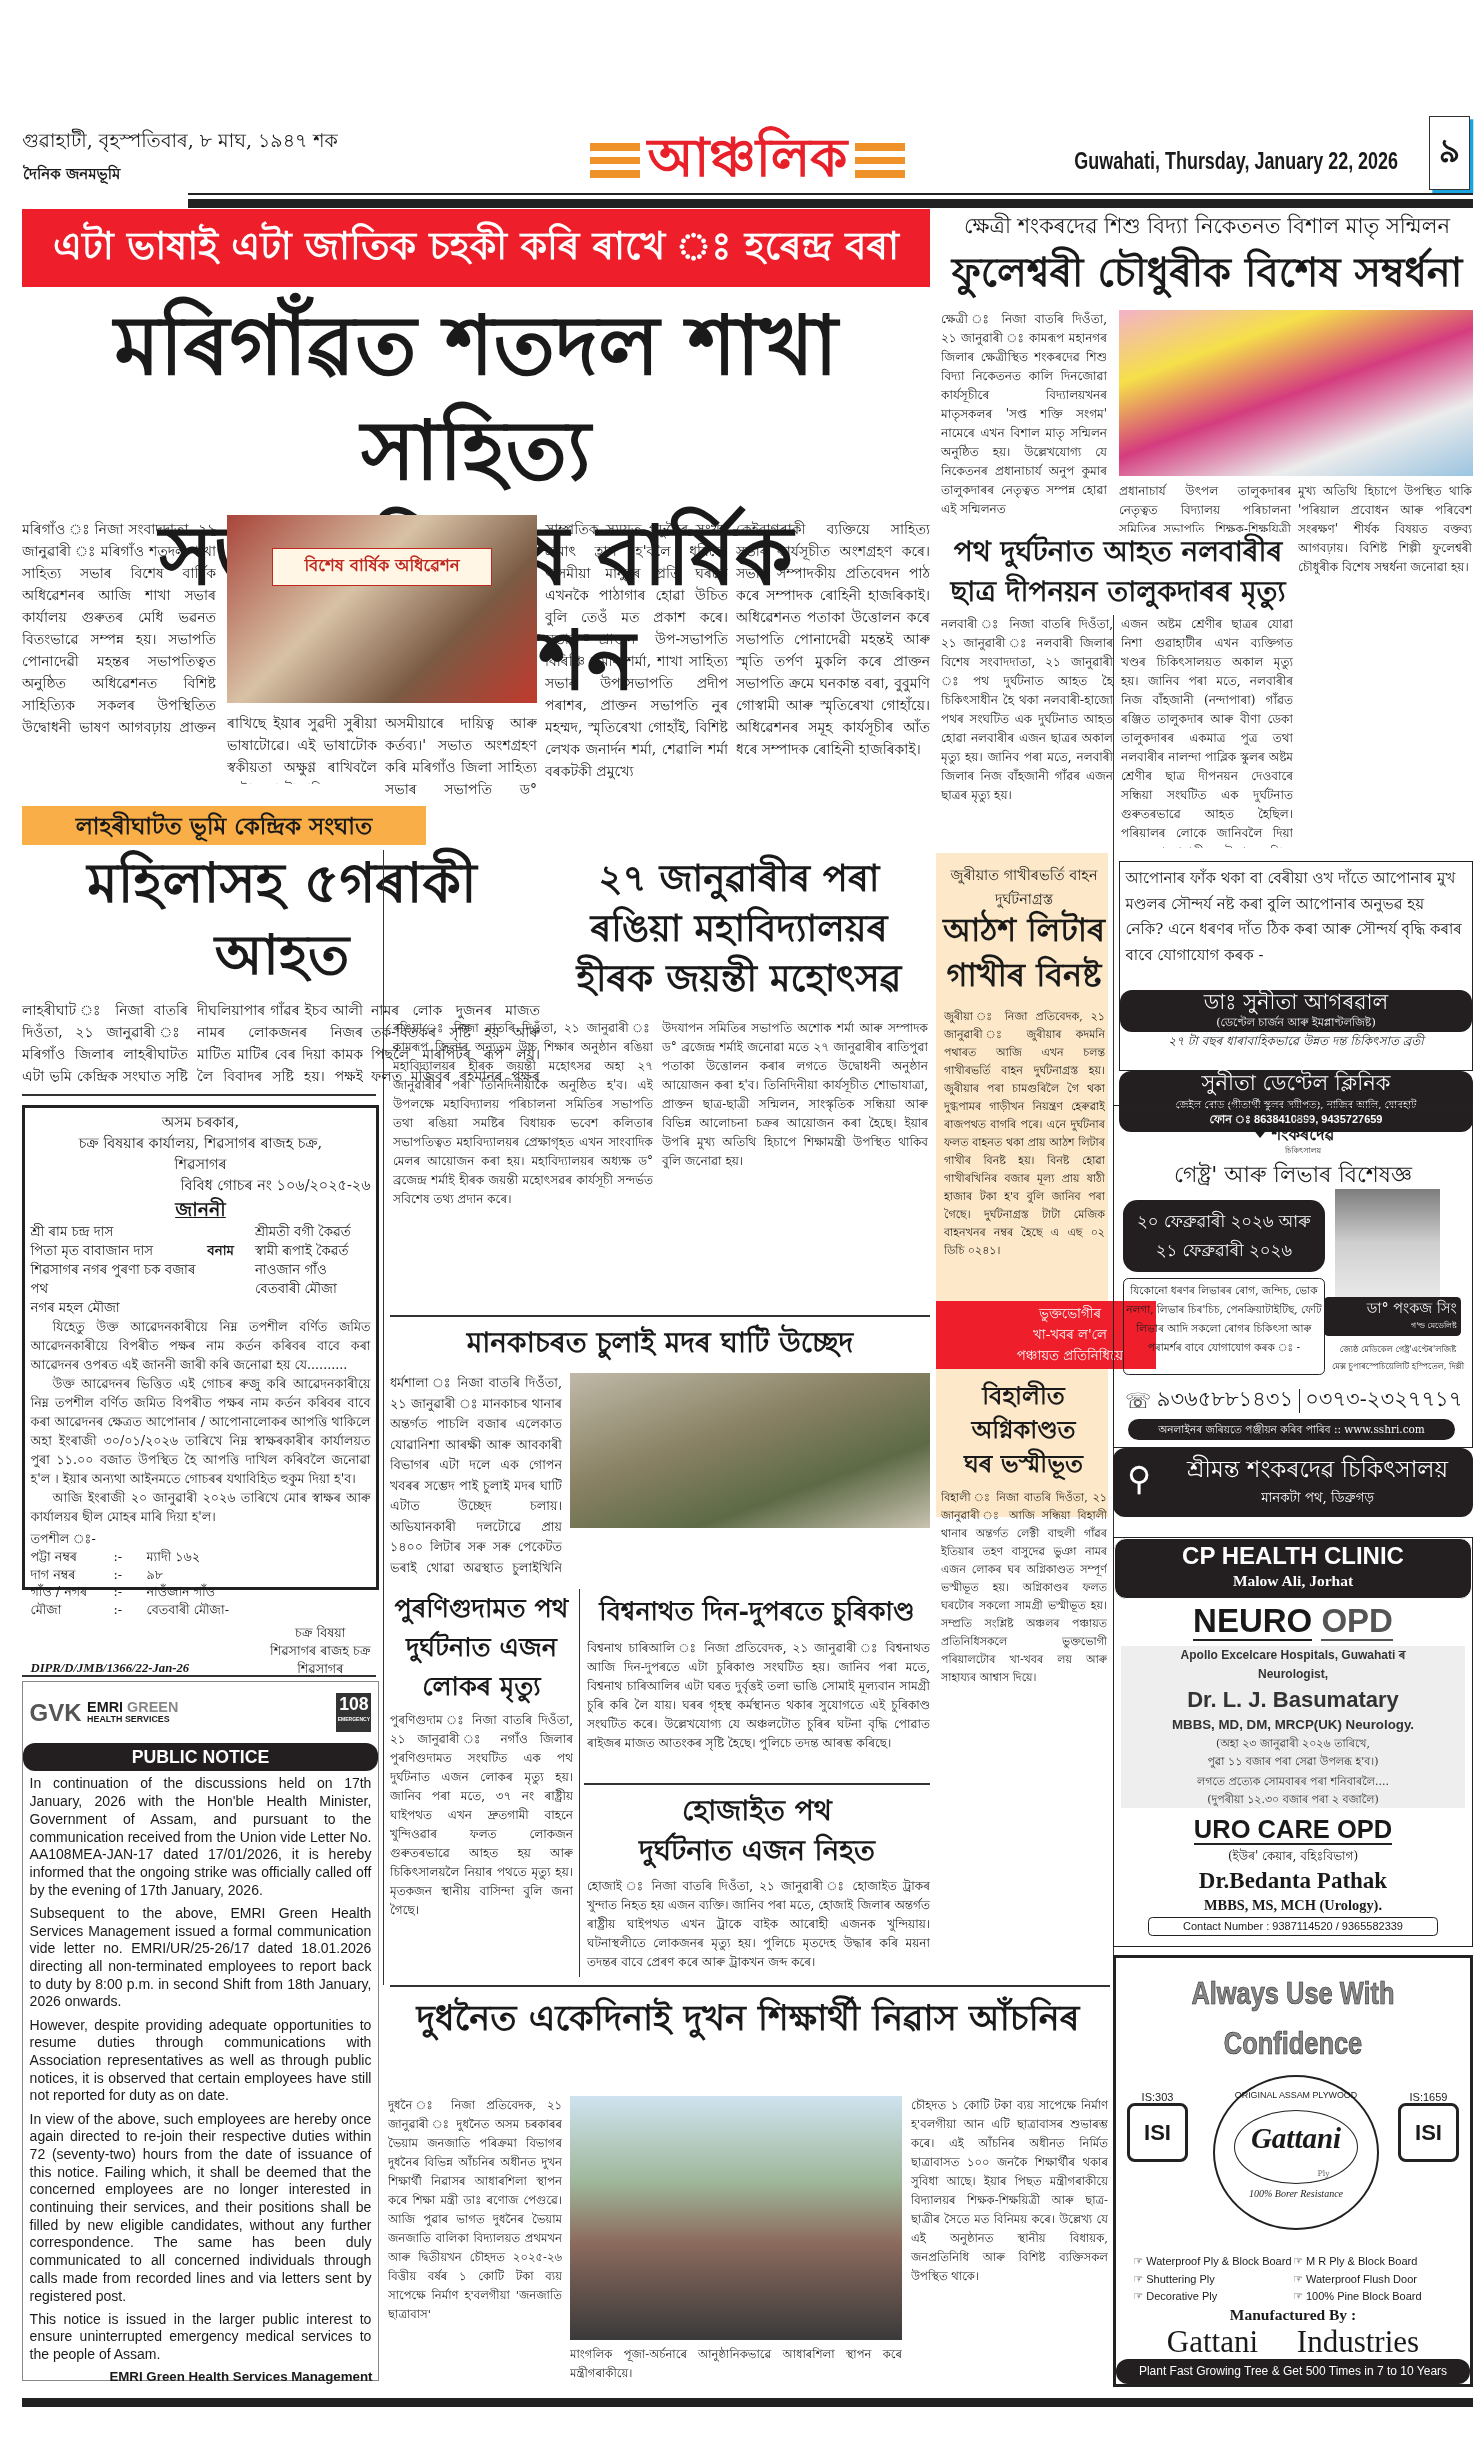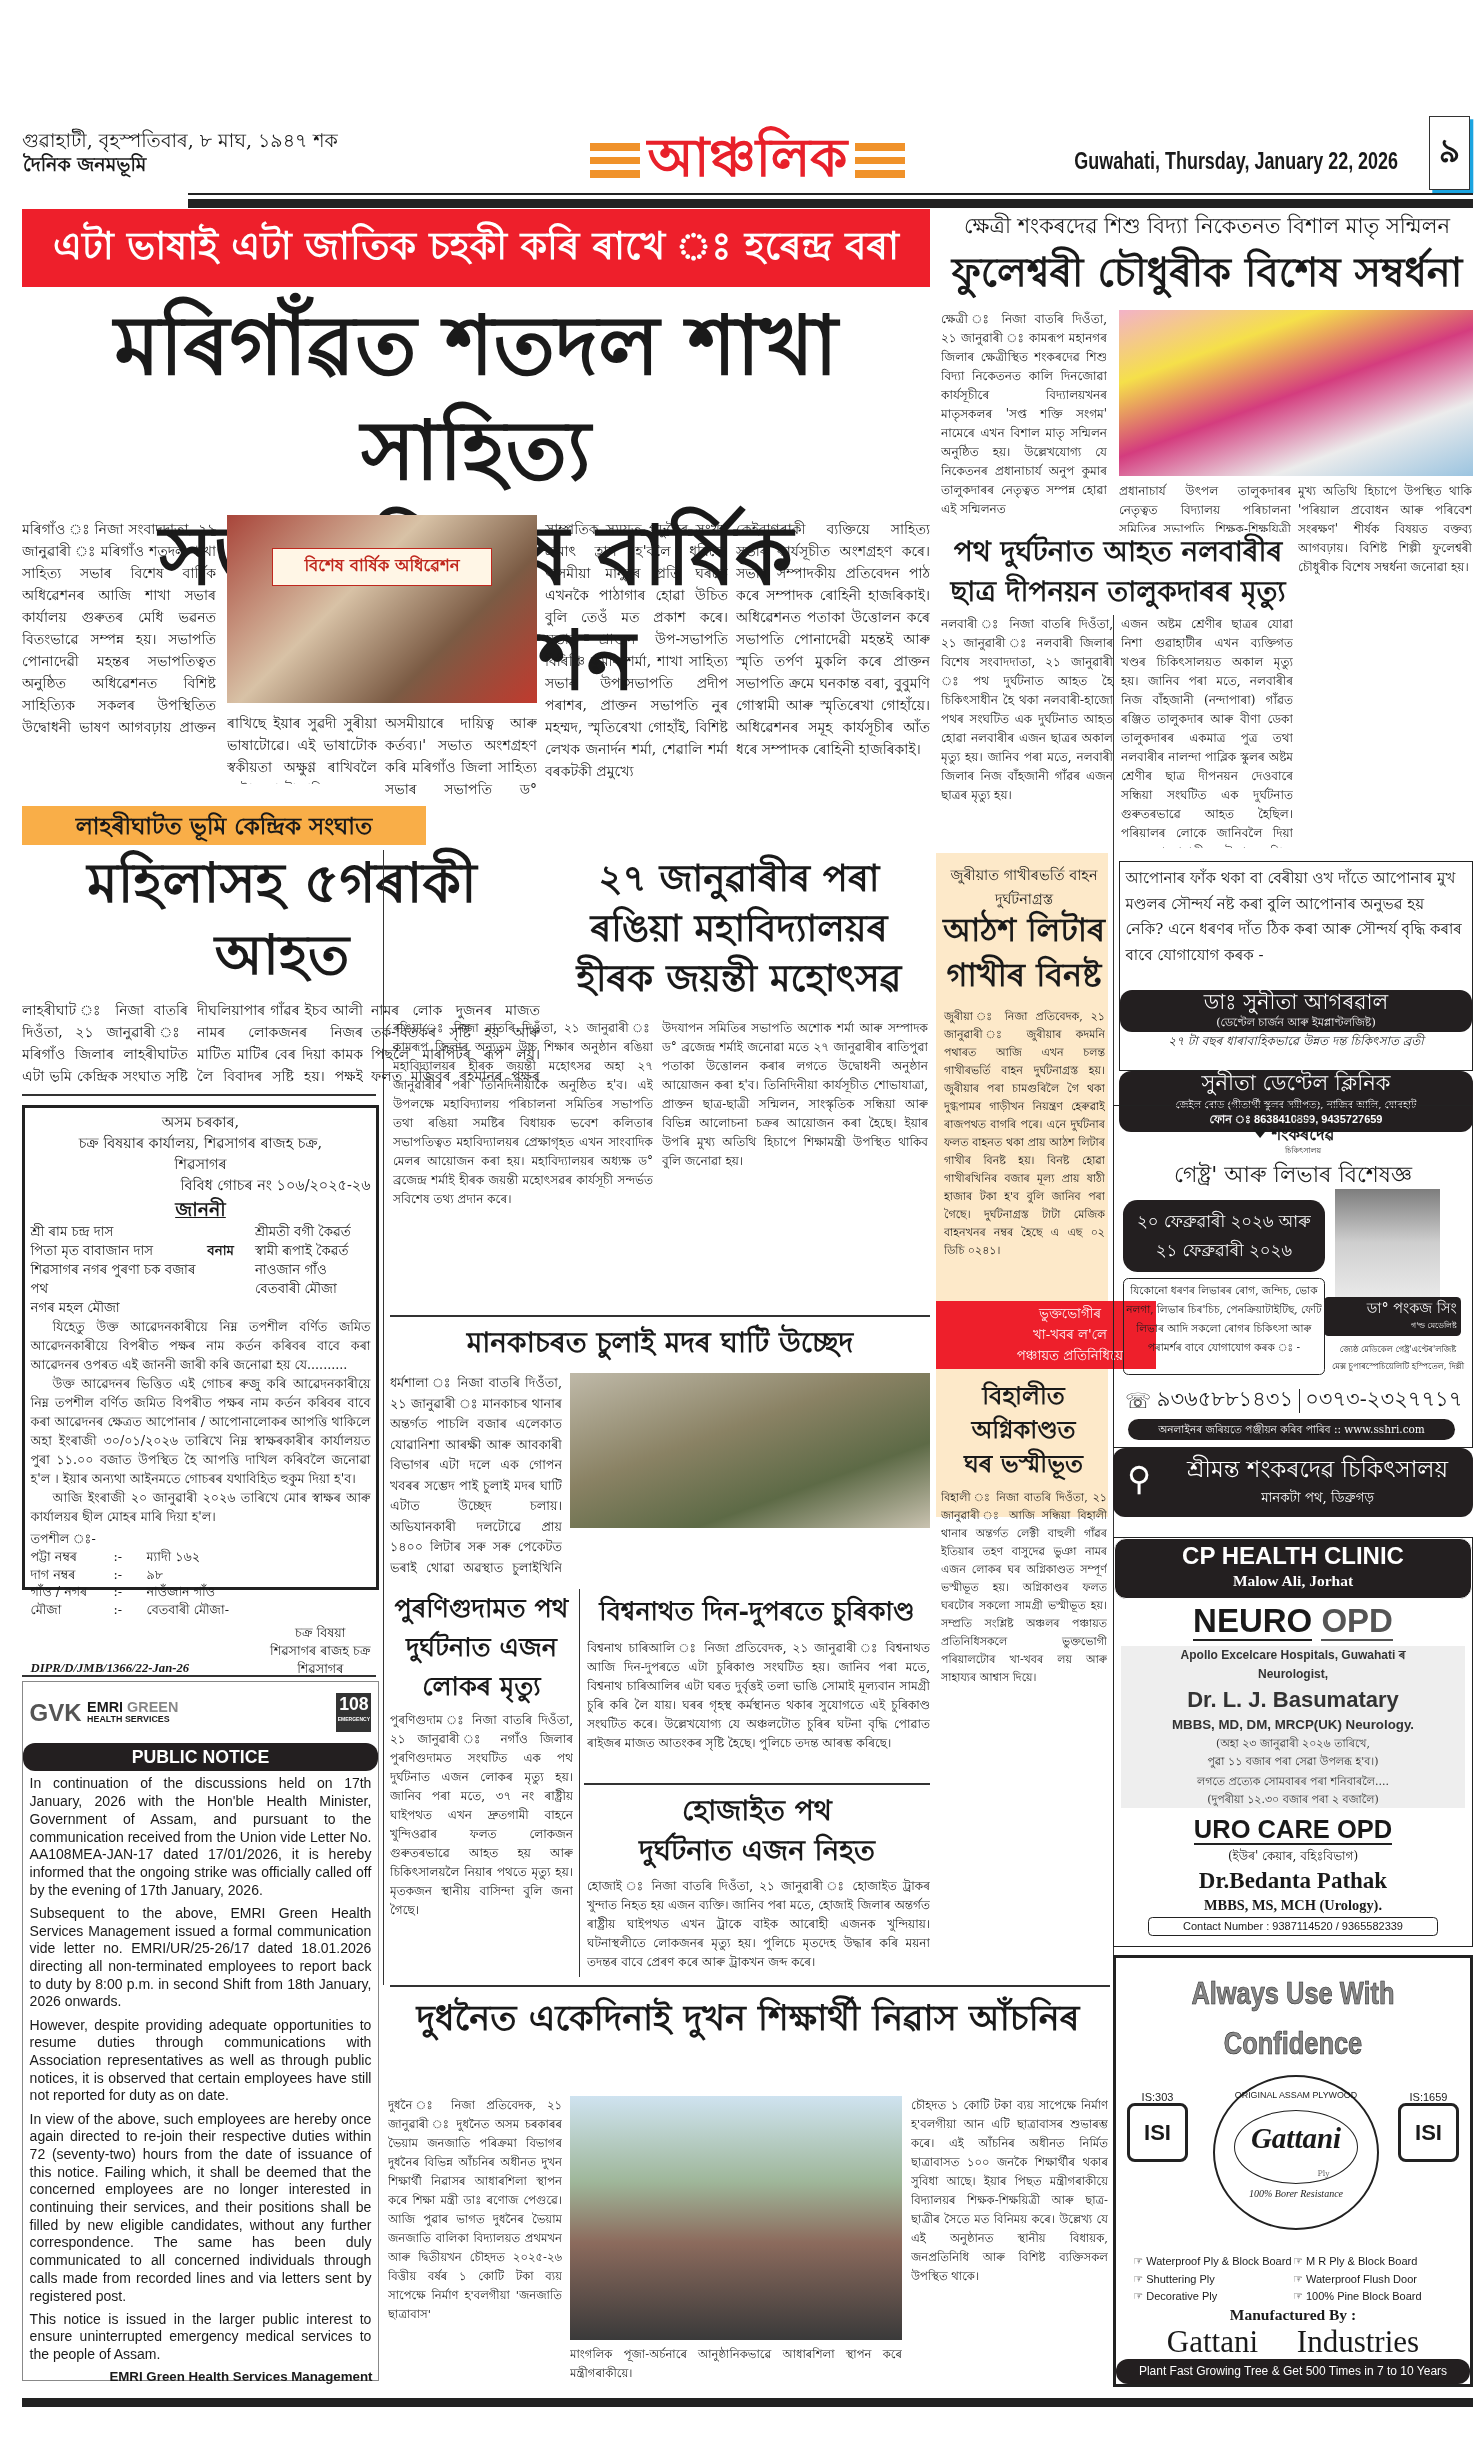--- a/index.html
+++ b/index.html
@@ -1,19 +1,19 @@
 <!DOCTYPE html>
 <html style="font-size:8.9px"><head>
 <meta charset="utf-8">
 <style>
   html,body{margin:0;padding:0;background:#fff;}
   body{width:1481px;height:2462px;position:relative;overflow:hidden;font-family:"DejaVu Serif",serif;color:#1a1a1a;}
   .abs{position:absolute;}
   .hdr-left1{left:22px;top:126px;font-size:19px;}
-  .hdr-left2{left:23px;top:150px;font-size:19px;font-weight:bold;}
+  .hdr-left2{left:23px;top:162px;font-size:15px;font-weight:bold;}
   .logo{left:598px;top:119px;width:299px;height:83px;display:flex;align-items:center;justify-content:center;}
   .logo .bars{display:flex;flex-direction:column;gap:5.5px;}
   .logo .bars span{display:block;width:50px;height:7.8px;background:#f0922a;}
   .logo .txt{color:#e8202a;font-size:53px;font-weight:bold;margin:0 7.8px;font-family:"DejaVu Sans",sans-serif;}
   .hdr-right{right:83px;top:148px;font-size:23px;font-family:"Liberation Sans",sans-serif;font-weight:bold;transform:scaleX(.78);transform-origin:right center;}
   .pagebox{left:1429px;top:116px;width:39px;height:72px;border:1.7px solid #333;display:flex;align-items:center;justify-content:center;font-size:33px;font-weight:bold;box-shadow:3.3px 3.3px 0 #1aa4e0;}
   .rule1{left:188px;top:193px;width:1285px;height:2.2px;background:#222;}
   .rule2{left:188px;top:199px;width:1285px;height:8.9px;background:#222;}
   .redbar{left:22px;top:209px;width:908px;height:78px;background:#ee1f2b;color:#fff;display:flex;align-items:center;justify-content:center;font-size:38px;font-weight:bold;}
   .bighead{left:22px;top:293px;width:908px;text-align:center;font-size:82px;font-weight:bold;line-height:105px;}

